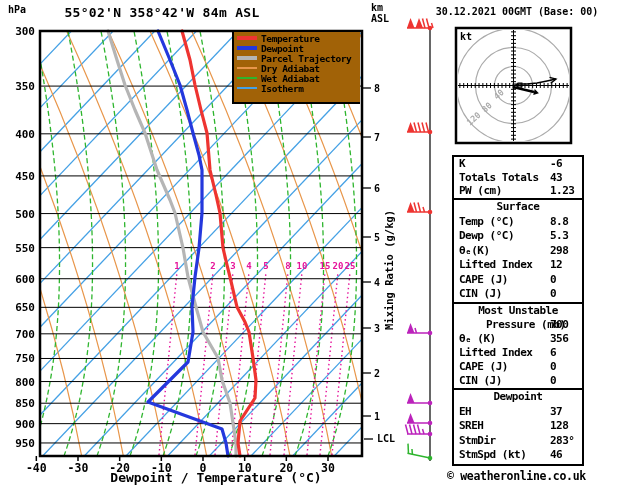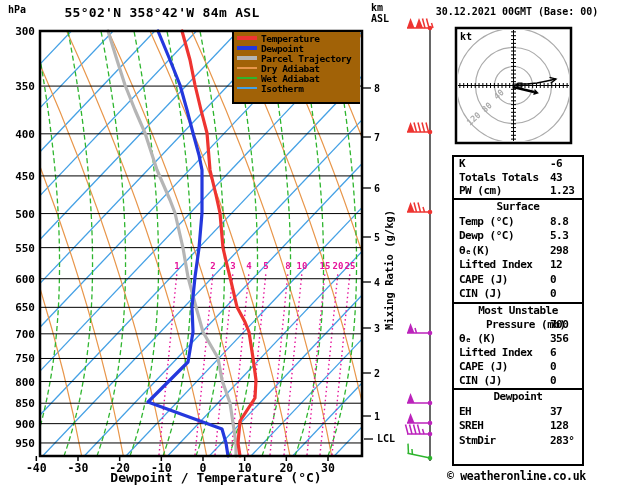--- a/index.html
+++ b/index.html
@@ -427,15 +427,18 @@
     <div class="trow thead">Dewpoint</div>
     <div class="trow">
       <span>EH</span>
       <span class="tv">37</span></div>
     <div class="trow">
       <span>SREH</span>
       <span class="tv">128</span></div>
     <div class="trow">
       <span>StmDir</span>
       <span class="tv">283°</span></div>
+    <div class="trow">
+      <span>StmSpd (kt)</span>
+      <span class="tv">46</span></div>
   </div>
 
 </div>
 
 </body></html>

